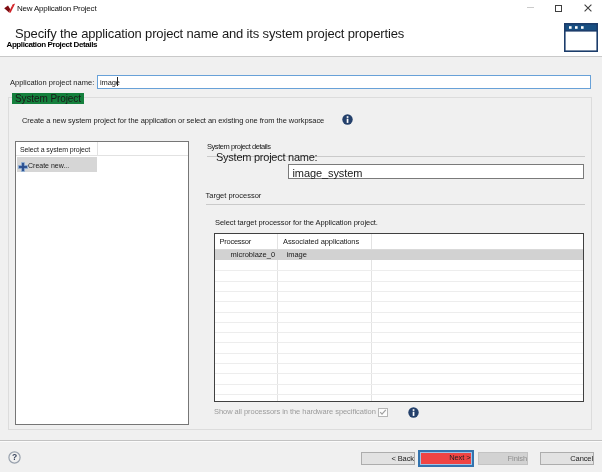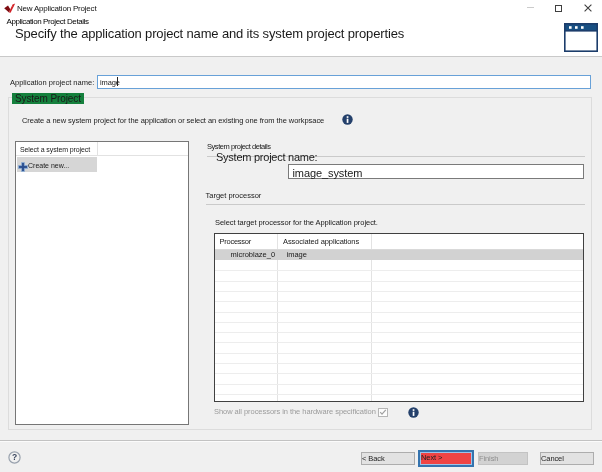--- a/index.html
+++ b/index.html
@@ -1,37 +1,37 @@
 <!DOCTYPE html>
 <html><head><meta charset="utf-8"><style>
 *{margin:0;padding:0;box-sizing:border-box}
 html,body{width:602px;height:472px;background:#f0f0f0;font-family:"Liberation Sans",sans-serif;overflow:hidden}
 .abs{position:absolute}
 body{position:relative;color:#1a1a1a}
 .sep{position:absolute;height:1px;background:#cacaca}
-.btn{position:absolute;background:#e2e2e2;border:1px solid #adadad;font-size:7.5px;text-align:left;color:#222;letter-spacing:-0.1px}
+.btn{position:absolute;background:#e2e2e2;border:1px solid #adadad;font-size:7.5px;text-align:right;color:#222;letter-spacing:-0.1px}
 </style></head>
 <body>
 
 <div class="abs" style="left:0;top:0;width:602px;height:57px;background:#ffffff;border-bottom:1px solid #c9c9c9"></div>
 
 <svg class="abs" style="left:4px;top:3px" width="12" height="11" viewBox="0 0 12 11">
  <path d="M0.2 5.2 L4.0 2.6 L6.3 6.2 L5.0 9.4 Z" fill="#7e0c10"></path>
  <path d="M5.0 9.4 L6.3 6.2 L8.6 1.6 L11.2 0.4 L6.6 9.8 Z" fill="#cf2026"></path>
  <path d="M8.6 1.6 L9.6 3.4 L8.0 4.3 Z" fill="#e04040"></path>
 </svg>
 <div class="abs" style="left:17px;top:4px;font-size:8px;letter-spacing:-0.2px;color:#111">New Application Project</div>
 
 <div class="abs" style="left:527px;top:7px;width:7px;height:1.4px;background:#cbcbcb"></div>
 <div class="abs" style="left:555px;top:4.5px;width:7px;height:7px;border:1.1px solid #3f3f3f"></div>
 <svg class="abs" style="left:584px;top:4px" width="8" height="8" viewBox="0 0 8 8">
  <path d="M0.6 0.6 L7.4 7.4 M7.4 0.6 L0.6 7.4" stroke="#3f3f3f" stroke-width="1.1" fill="none"></path>
 </svg>
 
-<div class="abs" style="left:6.5px;top:17px;font-size:8px;font-weight:normal;letter-spacing:-0.4px;color:#000">Application Project Details</div>
+<div class="abs" style="left:6.5px;top:40px;font-size:8px;font-weight:bold;letter-spacing:-0.4px;color:#000">Application Project Details</div>
 <div class="abs" style="left:15px;top:26px;font-size:13px;letter-spacing:-0.15px;color:#1a1a1a">Specify the application project name and its system project properties</div>
 
 <svg class="abs" style="left:564px;top:23px" width="34" height="29" viewBox="0 0 34 29">
  <rect x="0.8" y="0.8" width="32.4" height="27.4" fill="#ffffff" stroke="#1c3d6b" stroke-width="1.6"></rect>
  <rect x="0.8" y="0.8" width="32.4" height="7" fill="#174f82" stroke="#1c3d6b" stroke-width="1.6"></rect>
  <rect x="5" y="3.2" width="2.6" height="2.6" fill="#ffffff"></rect>
  <rect x="11" y="3.2" width="2.6" height="2.6" fill="#ffffff"></rect>
  <rect x="17" y="3.2" width="2.6" height="2.6" fill="#ffffff"></rect>
 </svg>
 

